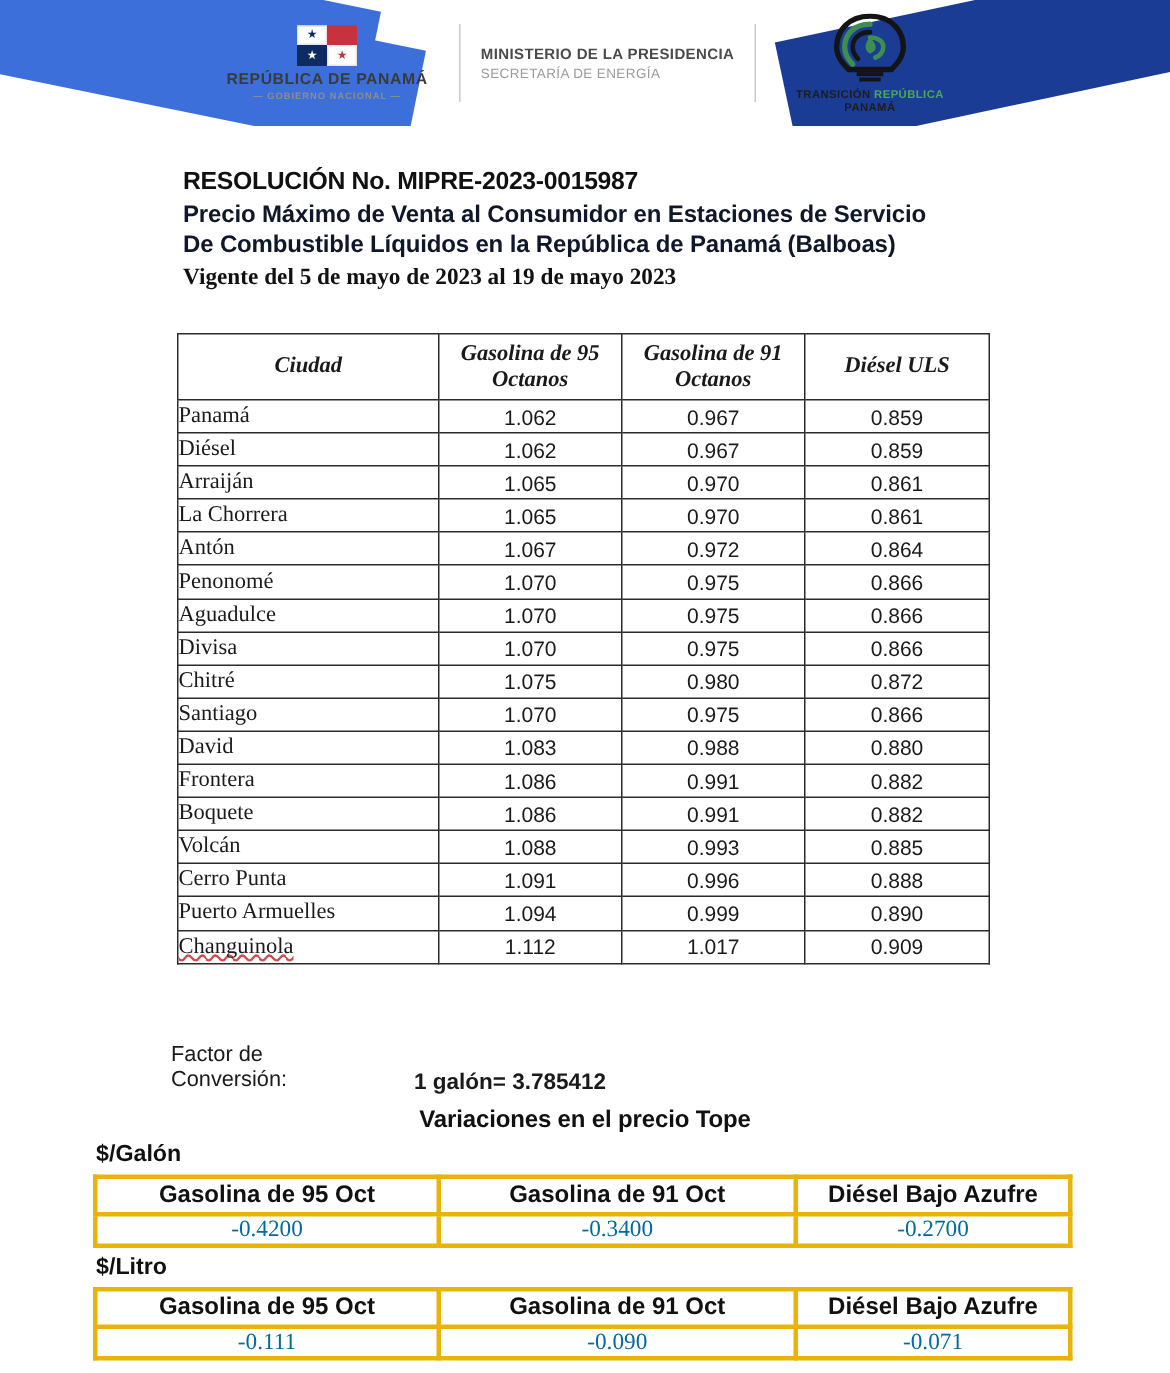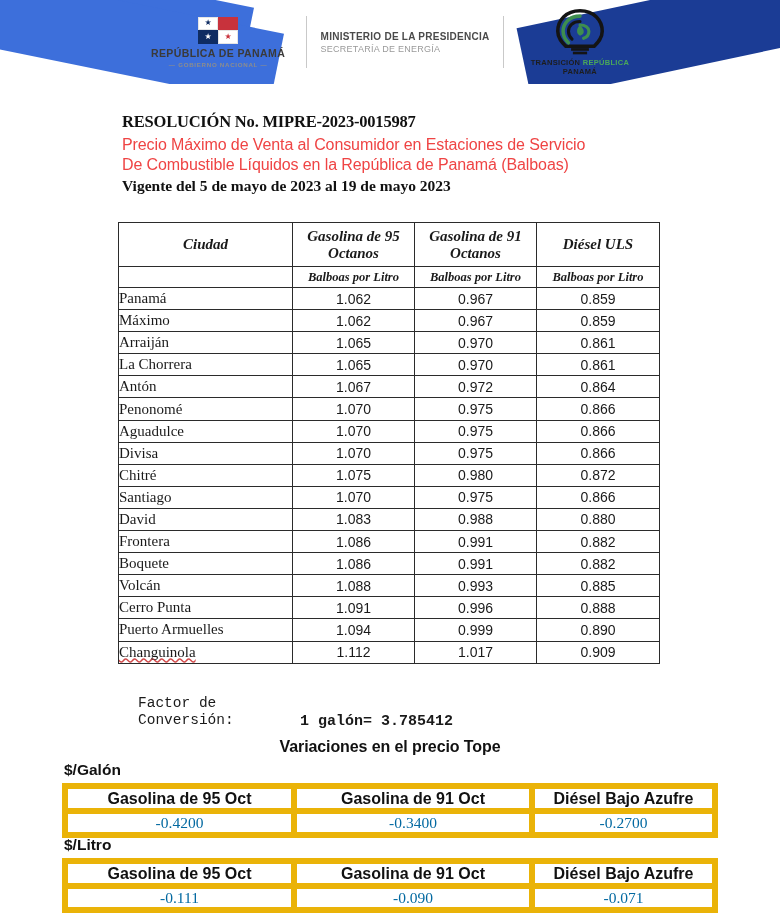--- a/index.html
+++ b/index.html
@@ -165,27 +165,27 @@
     left: 122px;
     top: 112px;
     width: 640px;
   }
   .t-res {
     font-size: 16.5px;
     font-weight: bold;
     letter-spacing: -0.2px;
     color: #111;
     margin-bottom: 3px;
-    font-family: Liberation Serif, serif;
   }
   .t-line {
     font-size: 16px;
-    color: #ef4444;
+    color: #0f172a;
     letter-spacing: -0.1px;
     line-height: 20px;
+    font-weight: bold;
   }
   .t-vig {
     font-family: "Liberation Serif", serif;
     font-size: 15.5px;
     font-weight: bold;
     color: #111;
     margin-top: 2px;
   }
 
   
@@ -242,24 +242,24 @@
   }
   .spell {
     text-decoration: underline wavy #d24b4b;
     text-decoration-skip-ink: none;
     text-underline-offset: 1px;
   }
 
   
   .conv {
     position: absolute;
-    left: 138px;
+    left: 114px;
     top: 695px;
     width: 600px;
-    font-family: Liberation Mono, monospace;
+    font-family: Liberation Sans, sans-serif;
   }
   .conv-label {
     font-size: 14.5px;
     line-height: 17px;
     width: 120px;
     display: inline-block;
     vertical-align: top;
   }
   .conv-row { position: relative; height: 36px; }
   .conv-val {
@@ -296,21 +296,21 @@
   .bot-table {
     position: absolute;
     left: 62px;
     width: 650px;
     border-collapse: collapse;
     table-layout: fixed;
   }
   .bt1 { top: 783px; }
   .bt2 { top: 858px; }
   .bot-table td {
-    border: 6px solid #eab308;
+    border: 3px solid #eab308;
     text-align: center;
     vertical-align: middle;
   }
   .bot-head {
     font-family: "Liberation Sans", sans-serif;
     font-size: 16px;
     font-weight: bold;
     height: 25px;
     color: #111;
   }
@@ -395,36 +395,30 @@
         <col class="col-num">
         <col class="col-num3">
     </colgroup>
     <thead>
       <tr>
         <td class="mt-head">Ciudad</td>
         <td class="mt-head">Gasolina de 95 Octanos</td>
         <td class="mt-head">Gasolina de 91 Octanos</td>
         <td class="mt-head">Diésel ULS</td>
       </tr>
-      <tr>
-        <td class="mt-sub"></td>
-        <td class="mt-sub">Balboas por Litro</td>
-        <td class="mt-sub">Balboas por Litro</td>
-        <td class="mt-sub">Balboas por Litro</td>
-      </tr>
     </thead>
     <tbody id="price-rows">
         <tr>
           <td class="mt-city">Panamá</td>
           <td class="mt-val">1.062</td>
           <td class="mt-val">0.967</td>
           <td class="mt-val">0.859</td>
         </tr>
         <tr>
-          <td class="mt-city">Máximo</td>
+          <td class="mt-city">Diésel</td>
           <td class="mt-val">1.062</td>
           <td class="mt-val">0.967</td>
           <td class="mt-val">0.859</td>
         </tr>
         <tr>
           <td class="mt-city">Arraiján</td>
           <td class="mt-val">1.065</td>
           <td class="mt-val">0.970</td>
           <td class="mt-val">0.861</td>
         </tr>

